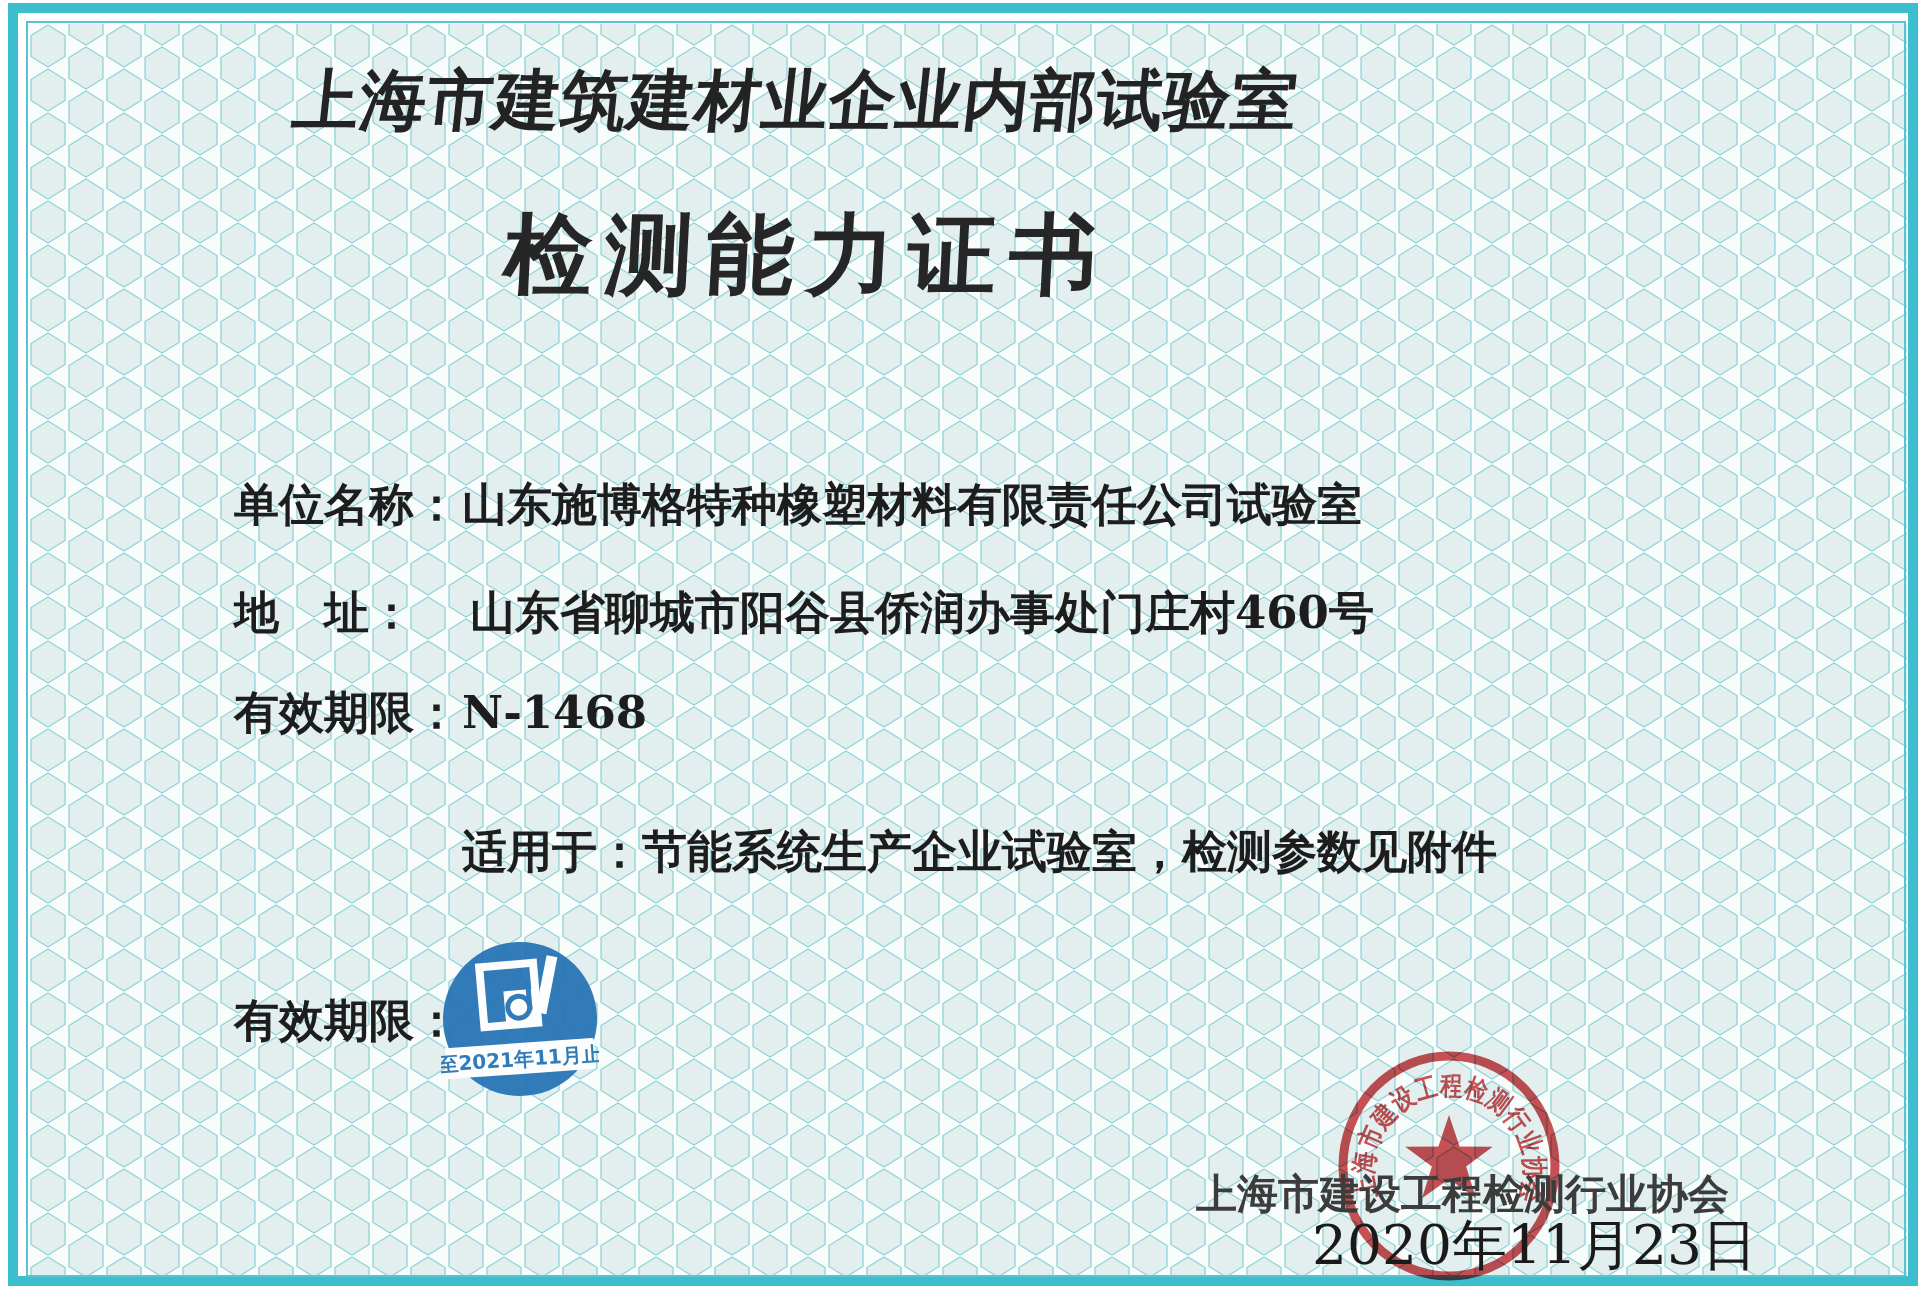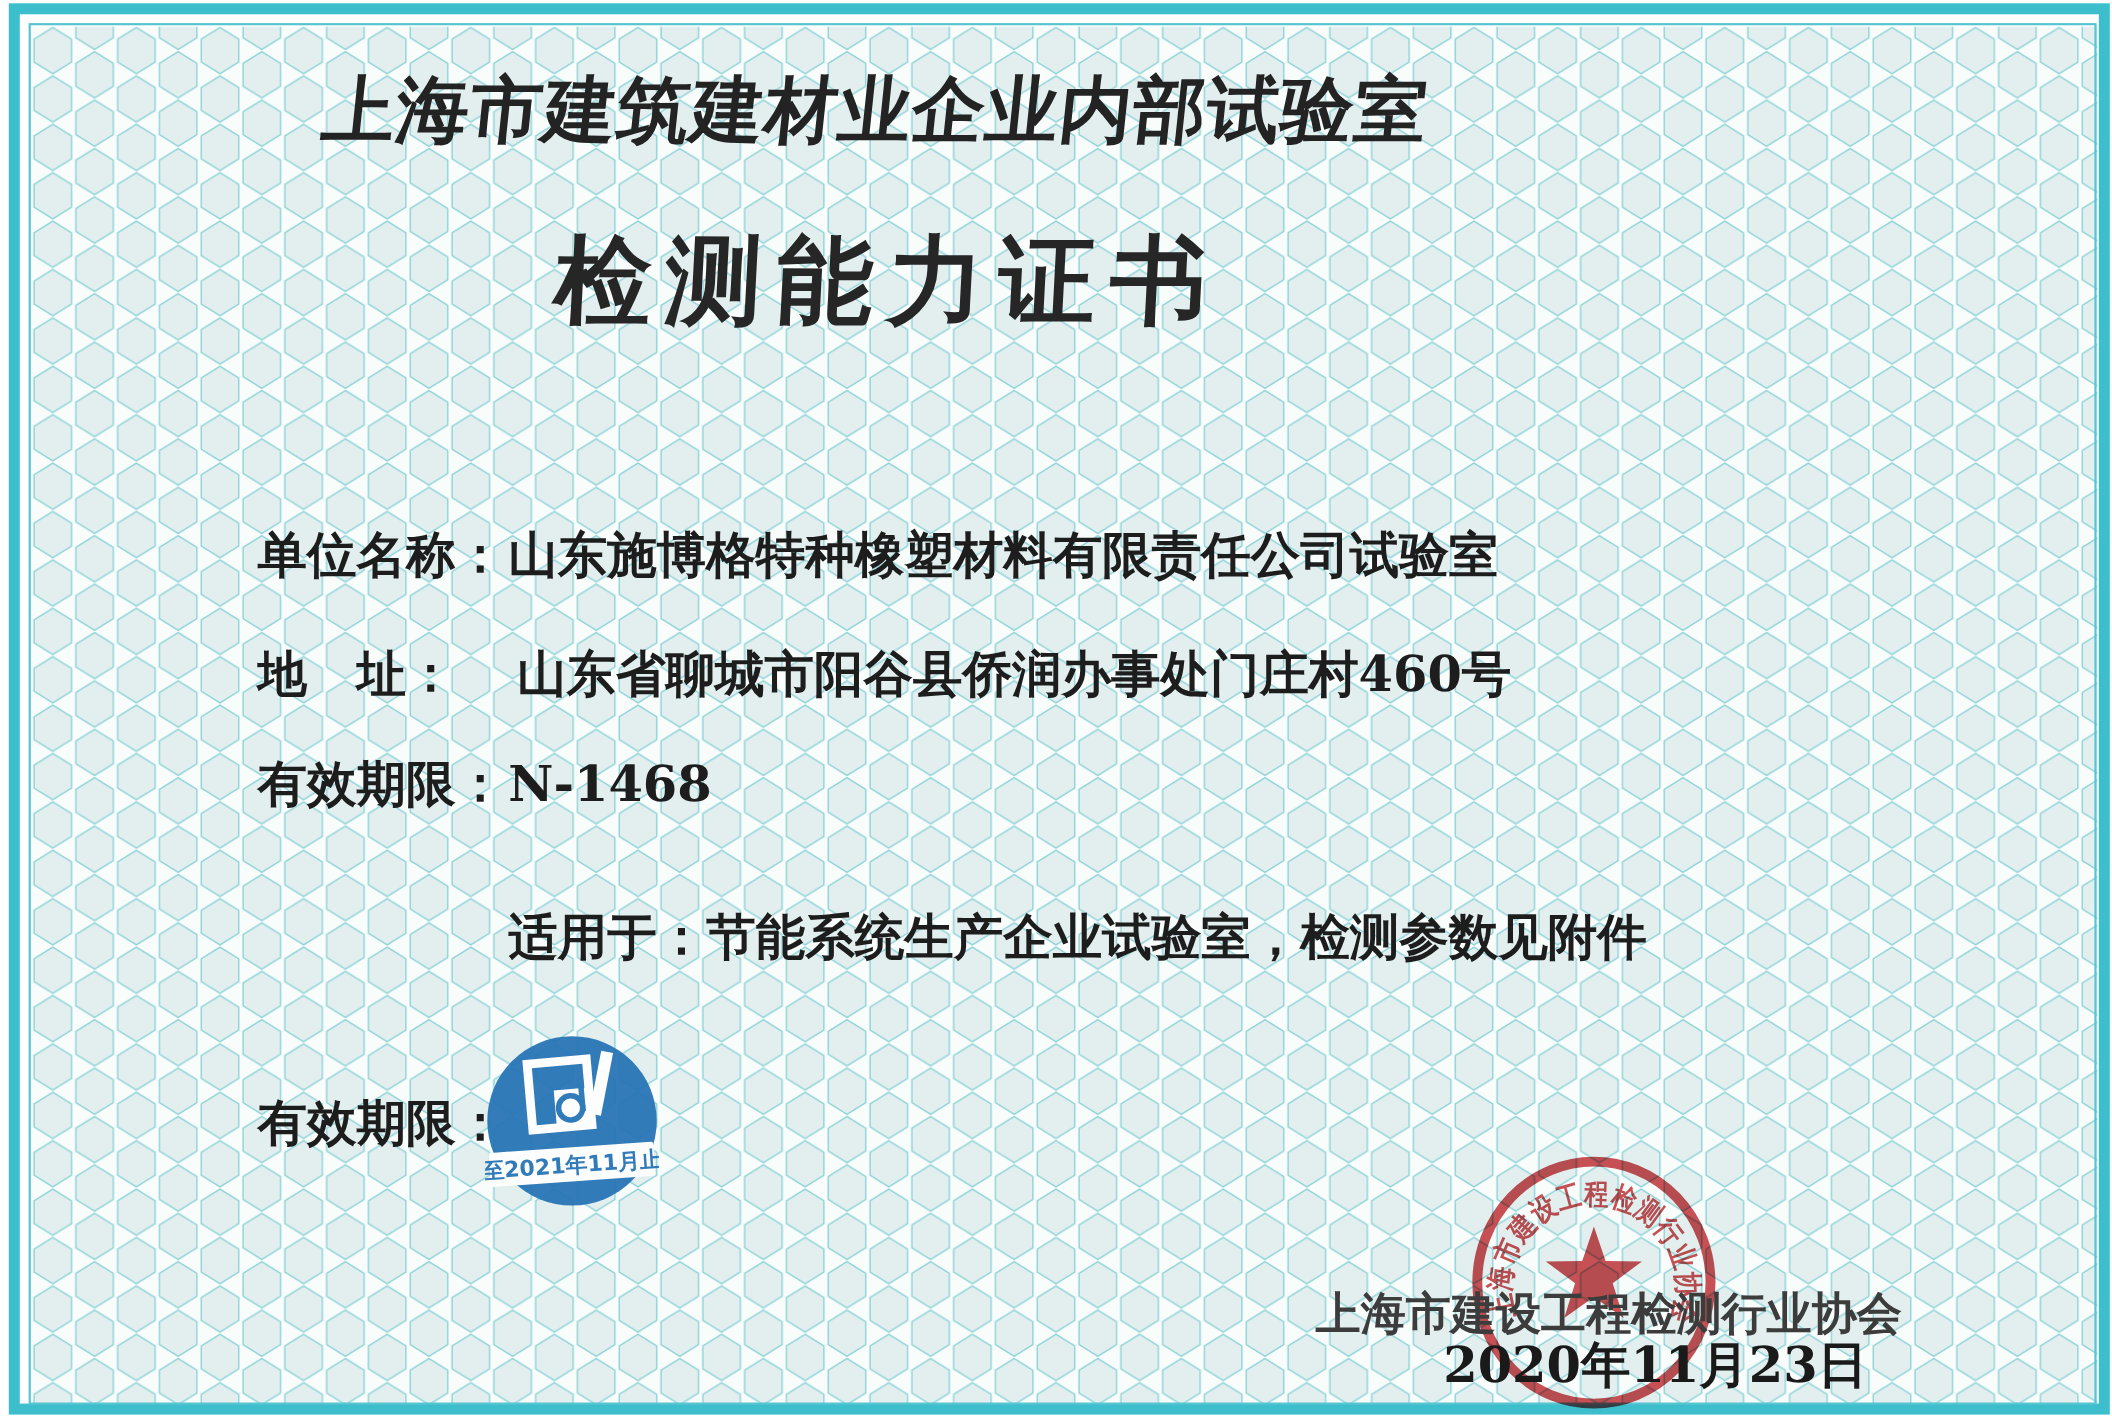--- a/index.html
+++ b/index.html
@@ -24,21 +24,21 @@
   .row .lab{position:absolute;left:234px;font-weight:700;}
   .row .val{position:absolute;left:462px;font-weight:700;text-align:right;}
   .row.addr .val{left:470px;}
   .stamp-blue{position:absolute;left:441px;top:938px;width:158px;height:162px;opacity:.93;}
   .seal-red{position:absolute;left:1333px;top:1048px;width:232px;height:238px;mix-blend-mode:multiply;opacity:.88;}
   .issuer{
     position:absolute;left:1196px;top:1174px;font-size:41px;font-weight:600;
     letter-spacing:0px;color:#3c3c3c;white-space:nowrap;line-height:1;
   }
   .issue-date{
-    position:absolute;left:1312px;top:1218px;font-size:45px;font-weight:700;
+    position:absolute;left:1312px;top:1218px;font-size:55px;font-weight:400;
     color:#1a1a1a;white-space:nowrap;line-height:1;
   }
   .seal-arc-text{font-size:27px;font-weight:700;letter-spacing:1px;font-family:"DejaVu Serif","Liberation Serif",serif;}
   .stamp-band-text{font-size:20px;font-weight:700;font-family:"DejaVu Sans","Liberation Sans",sans-serif;}
 </style>
 </head>
 <body>
 
 <div class="cert">
 

